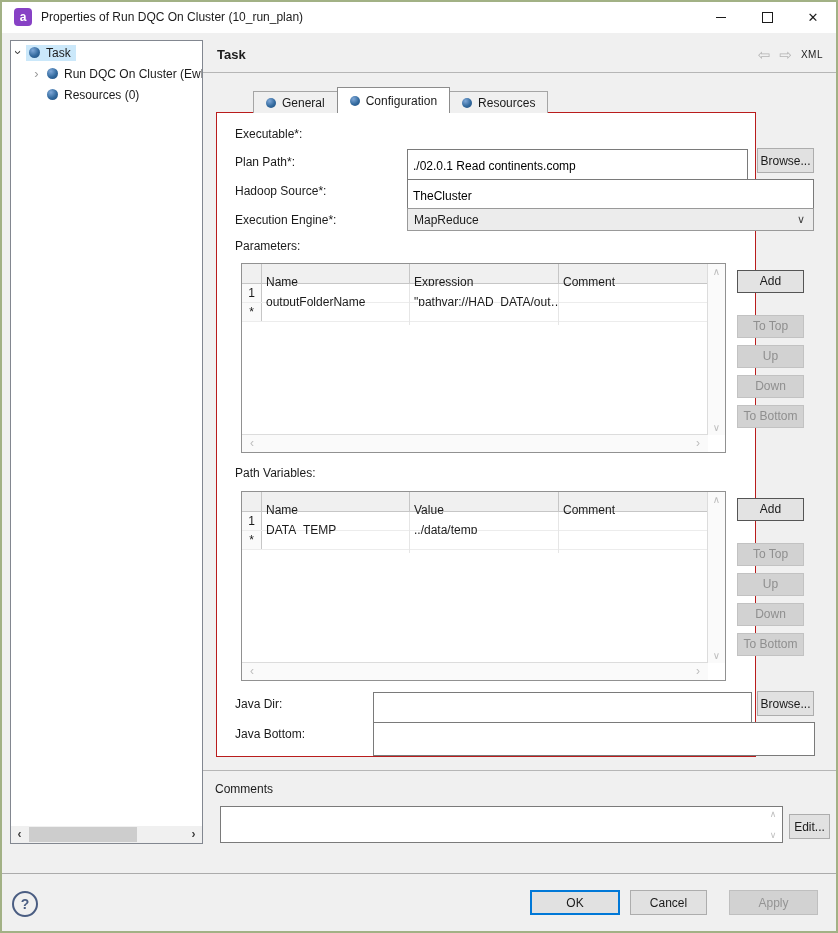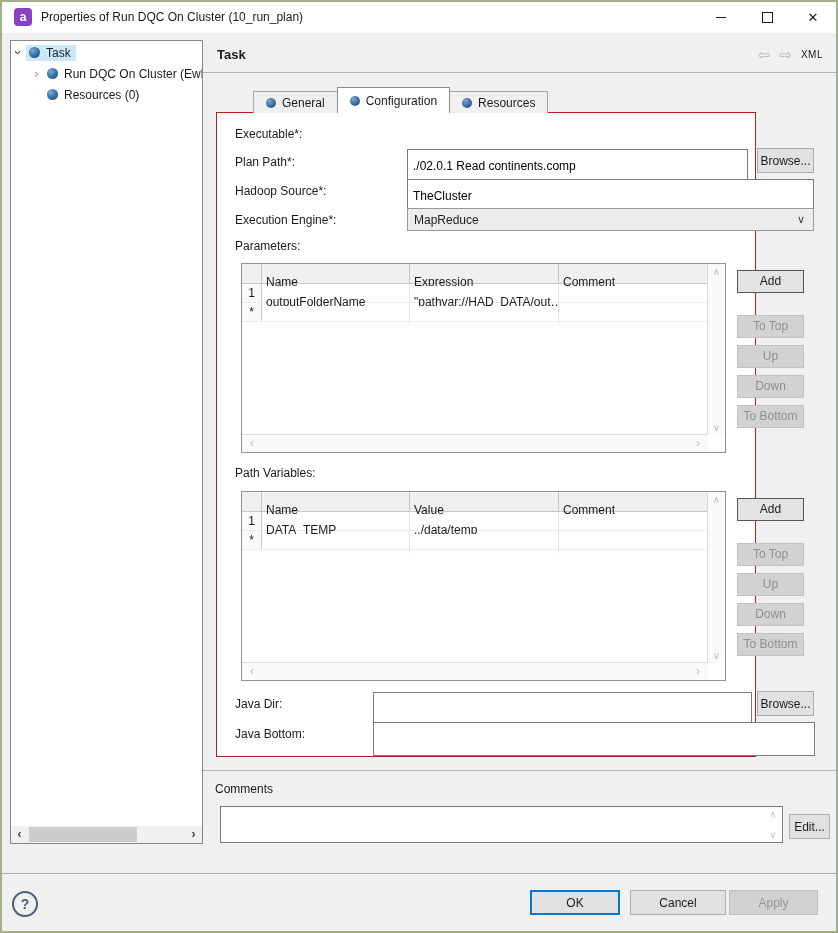--- a/index.html
+++ b/index.html
@@ -291,16 +291,16 @@
     <div class="mini-scroll">
       <span>∧</span>
       <span>∨</span>
     </div>
   </div>
   <div class="pbtn" style="left:787px;top:812px;width:41px;height:25px;">Edit...</div>
 
   <div class="hr-footer"></div>
   <div class="help-circle">?</div>
   <div class="pbtn ok" style="left:528px;top:888px;width:90px;height:25px;">OK</div>
-  <div class="pbtn" style="left:628px;top:888px;width:96px;height:25px;">Cancel</div>
+  <div class="pbtn" style="left:628px;top:888px;width:77px;height:25px;">Cancel</div>
   <div class="pbtn disabled" style="left:727px;top:888px;width:89px;height:25px;">Apply</div>
 
 </div>
 
 </body></html>

